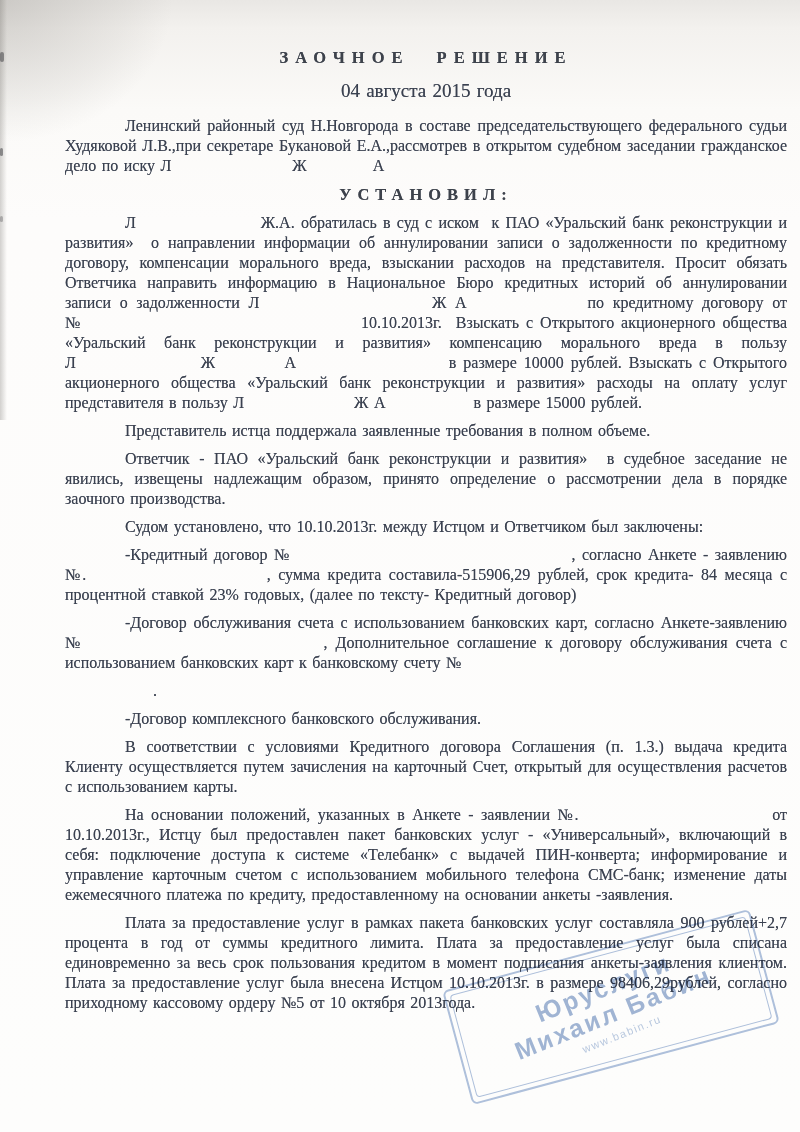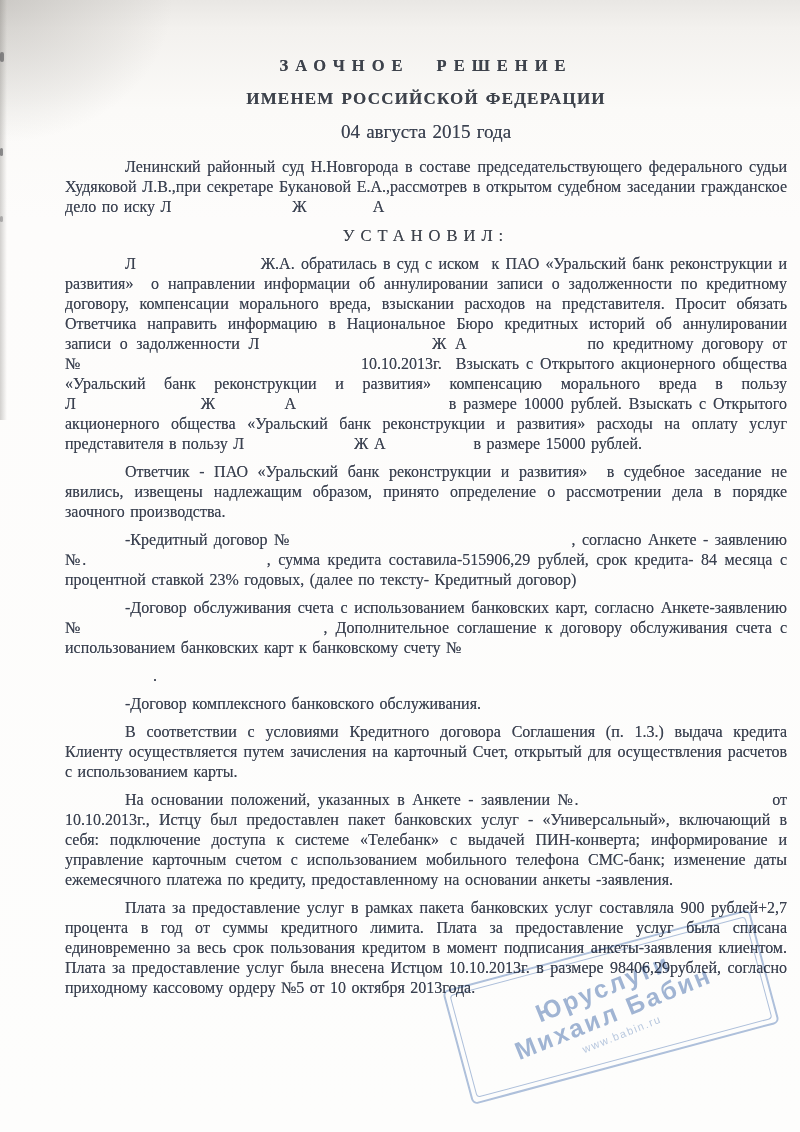--- a/index.html
+++ b/index.html
@@ -20,36 +20,36 @@
   .edge-strip {
     position:absolute; left:0; top:0; width:7px; height:420px;
     background:linear-gradient(90deg, rgba(110,107,102,0.30), rgba(110,107,102,0));
   }
   .edge-mark { position:absolute; background:rgba(70,70,72,0.55); border-radius:2px; }
   .edge-mark.m1 { left:0; top:52px;  width:4px; height:10px; }
   .edge-mark.m2 { left:0; top:148px; width:3px; height:8px;  }
   .edge-mark.m3 { left:0; top:216px; width:3px; height:6px; opacity:.6; }
 
   .content {
-    position:absolute; left:57px; top:12px; width:738px;
+    position:absolute; left:57px; top:4px; width:738px;
     font-size:16px; line-height:20px; color:#3a4150;
     text-align:justify; word-spacing:1.5px;
     text-shadow:0 0 0.6px rgba(58,65,80,0.65);
   }
   .t-main {
     margin:44px 0 0; text-align:center; font-size:16.5px; font-weight:bold;
     letter-spacing:7px; word-spacing:16px; color:#3d424b;
   }
   .t-sub {
     margin:13px 0 0; text-align:center; font-size:17px; font-weight:bold;
     letter-spacing:1.2px; color:#3d424b;
   }
   .t-date { margin:13px 0 15px; text-align:center; font-size:19px; }
   .t-section {
-    margin:9px 0 5px; text-align:center; font-size:16.5px; font-weight:normal;
+    margin:9px 0 5px; text-align:center; font-size:16.5px; font-weight:bold;
     letter-spacing:6px; color:#3d424b;
   }
   p { margin:8px; text-indent:60px; }
   p.noindent { text-indent:0; }
   p.dotline { text-indent:88px; text-align:left; }
 
   .stamp {
     position:absolute; left:452px; top:948px; width:314px; height:114px;
     transform:rotate(-15deg);
     border:2px solid rgba(125,154,200,0.85); border-radius:6px;
@@ -71,29 +71,30 @@
 
 <div class="page">
   <div class="corner-shade"></div>
   <div class="edge-strip"></div>
   <div class="edge-mark m1"></div>
   <div class="edge-mark m2"></div>
   <div class="edge-mark m3"></div>
 
   <div class="content">
     <div class="t-main">ЗАОЧНОЕ РЕШЕНИЕ</div>
-    <div class="t-sub">ИМЕНЕМ РОССИЙСКОЙ ФЕДЕРАЦИИ</div>
     <div class="t-date">04 августа 2015 года</div>
 
     <p>Ленинский районный суд Н.Новгорода в составе председательствующего федерального судьи Худяковой Л.В.,при секретаре Букановой Е.А.,рассмотрев в открытом судебном заседании гражданское дело по иску Л&nbsp;&nbsp;&nbsp;&nbsp;&nbsp;&nbsp;&nbsp;&nbsp;&nbsp;&nbsp;&nbsp;&nbsp;&nbsp;&nbsp;&nbsp;&nbsp;&nbsp;&nbsp;&nbsp;&nbsp;&nbsp;&nbsp;Ж&nbsp;&nbsp;&nbsp;&nbsp;&nbsp;&nbsp;&nbsp;&nbsp;&nbsp;&nbsp;&nbsp;&nbsp;А</p>
 
     <div class="t-section">УСТАНОВИЛ:</div>
 
     <p>Л&nbsp;&nbsp;&nbsp;&nbsp;&nbsp;&nbsp;&nbsp;&nbsp;&nbsp;&nbsp;&nbsp;&nbsp;&nbsp;&nbsp;&nbsp;&nbsp;&nbsp;&nbsp;&nbsp;&nbsp;Ж.А. обратилась в суд с иском&nbsp; к ПАО «Уральский банк реконструкции и развития»&nbsp; о направлении информации об аннулировании записи о задолженности по кредитному договору, компенсации морального вреда, взыскании расходов на представителя. Просит обязать Ответчика направить информацию в Национальное Бюро кредитных историй об аннулировании записи о задолженности Л&nbsp;&nbsp;&nbsp;&nbsp;&nbsp;&nbsp;&nbsp;&nbsp;&nbsp;&nbsp;&nbsp;&nbsp;&nbsp;&nbsp;&nbsp;&nbsp;&nbsp;&nbsp;&nbsp;&nbsp;Ж А&nbsp;&nbsp;&nbsp;&nbsp;&nbsp;&nbsp;&nbsp;&nbsp;&nbsp;&nbsp;&nbsp;&nbsp;&nbsp;&nbsp;по кредитному договору от №&nbsp;&nbsp;&nbsp;&nbsp;&nbsp;&nbsp;&nbsp;&nbsp;&nbsp;&nbsp;&nbsp;&nbsp;&nbsp;&nbsp;&nbsp;&nbsp;&nbsp;&nbsp;&nbsp;&nbsp;&nbsp;&nbsp;&nbsp;&nbsp;&nbsp;&nbsp;&nbsp;&nbsp;&nbsp;&nbsp;&nbsp;&nbsp;&nbsp;&nbsp;&nbsp;&nbsp;&nbsp;&nbsp;&nbsp;&nbsp;10.10.2013г.&nbsp; Взыскать с Открытого акционерного общества «Уральский банк реконструкции и развития» компенсацию морального вреда в пользу Л&nbsp;&nbsp;&nbsp;&nbsp;&nbsp;&nbsp;&nbsp;&nbsp;&nbsp;&nbsp;&nbsp;&nbsp;&nbsp;&nbsp;&nbsp;&nbsp;&nbsp;&nbsp;Ж&nbsp;&nbsp;&nbsp;&nbsp;&nbsp;&nbsp;&nbsp;&nbsp;&nbsp;&nbsp;А&nbsp;&nbsp;&nbsp;&nbsp;&nbsp;&nbsp;&nbsp;&nbsp;&nbsp;&nbsp;&nbsp;&nbsp;&nbsp;&nbsp;&nbsp;&nbsp;&nbsp;&nbsp;&nbsp;&nbsp;&nbsp;&nbsp;в размере 10000 рублей. Взыскать с Открытого акционерного общества «Уральский банк реконструкции и развития» расходы на оплату услуг представителя в пользу Л&nbsp;&nbsp;&nbsp;&nbsp;&nbsp;&nbsp;&nbsp;&nbsp;&nbsp;&nbsp;&nbsp;&nbsp;&nbsp;&nbsp;&nbsp;&nbsp;&nbsp;&nbsp;&nbsp;&nbsp;Ж А&nbsp;&nbsp;&nbsp;&nbsp;&nbsp;&nbsp;&nbsp;&nbsp;&nbsp;&nbsp;&nbsp;&nbsp;&nbsp;&nbsp;&nbsp;&nbsp;в размере 15000 рублей.</p>
+    <p>Представитель истца поддержала заявленные требования в полном объеме.</p>
     <p>Ответчик - ПАО «Уральский банк реконструкции и развития»&nbsp; в судебное заседание не явились, извещены надлежащим образом, принято определение о рассмотрении дела в порядке заочного производства.</p>
+    <p>Судом установлено, что 10.10.2013г. между Истцом и Ответчиком был заключены:</p>
     <p>-Кредитный договор №&nbsp;&nbsp;&nbsp;&nbsp;&nbsp;&nbsp;&nbsp;&nbsp;&nbsp;&nbsp;&nbsp;&nbsp;&nbsp;&nbsp;&nbsp;&nbsp;&nbsp;&nbsp;&nbsp;&nbsp;&nbsp;&nbsp;&nbsp;&nbsp;&nbsp;&nbsp;&nbsp;&nbsp;&nbsp;&nbsp;&nbsp;&nbsp;&nbsp;&nbsp;&nbsp;&nbsp;&nbsp;&nbsp;&nbsp;&nbsp;&nbsp;&nbsp;&nbsp;&nbsp;, согласно Анкете - заявлению №.&nbsp;&nbsp;&nbsp;&nbsp;&nbsp;&nbsp;&nbsp;&nbsp;&nbsp;&nbsp;&nbsp;&nbsp;&nbsp;&nbsp;&nbsp;&nbsp;&nbsp;&nbsp;&nbsp;&nbsp;&nbsp;&nbsp;&nbsp;&nbsp;, сумма кредита составила-515906,29 рублей, срок кредита- 84 месяца с процентной ставкой 23% годовых, (далее по тексту- Кредитный договор)</p>
     <p>-Договор обслуживания счета с использованием банковских карт, согласно Анкете-заявлению №&nbsp;&nbsp;&nbsp;&nbsp;&nbsp;&nbsp;&nbsp;&nbsp;&nbsp;&nbsp;&nbsp;&nbsp;&nbsp;&nbsp;&nbsp;&nbsp;&nbsp;&nbsp;&nbsp;&nbsp;&nbsp;&nbsp;&nbsp;&nbsp;&nbsp;&nbsp;&nbsp;&nbsp;&nbsp;&nbsp;, Дополнительное соглашение к договору обслуживания счета с использованием банковских карт к банковскому счету №</p>
     <p class="dotline">.</p>
     <p>-Договор комплексного банковского обслуживания.</p>
     <p>В соответствии с условиями Кредитного договора Соглашения (п. 1.3.) выдача кредита Клиенту осуществляется путем зачисления на карточный Счет, открытый для осуществления расчетов с использованием карты.</p>
     <p>На основании положений, указанных в Анкете - заявлении №.&nbsp;&nbsp;&nbsp;&nbsp;&nbsp;&nbsp;&nbsp;&nbsp;&nbsp;&nbsp;&nbsp;&nbsp;&nbsp;&nbsp;&nbsp;&nbsp;&nbsp;&nbsp;&nbsp;&nbsp;&nbsp;&nbsp;&nbsp;&nbsp;&nbsp;&nbsp;от 10.10.2013г., Истцу был предоставлен пакет банковских услуг - «Универсальный», включающий в себя: подключение доступа к системе «Телебанк» с выдачей ПИН-конверта; информирование и управление карточным счетом с использованием мобильного телефона СМС-банк; изменение даты ежемесячного платежа по кредиту, предоставленному на основании анкеты -заявления.</p>
     <p>Плата за предоставление услуг в рамках пакета банковских услуг составляла 900 рублей+2,7 процента в год от суммы кредитного лимита. Плата за предоставление услуг была списана единовременно за весь срок пользования кредитом в момент подписания анкеты-заявления клиентом. Плата за предоставление услуг была внесена Истцом 10.10.2013г. в размере 98406,29рублей, согласно приходному кассовому ордеру №5 от 10 октября 2013года.</p>
   </div>
 
   <div class="stamp">

